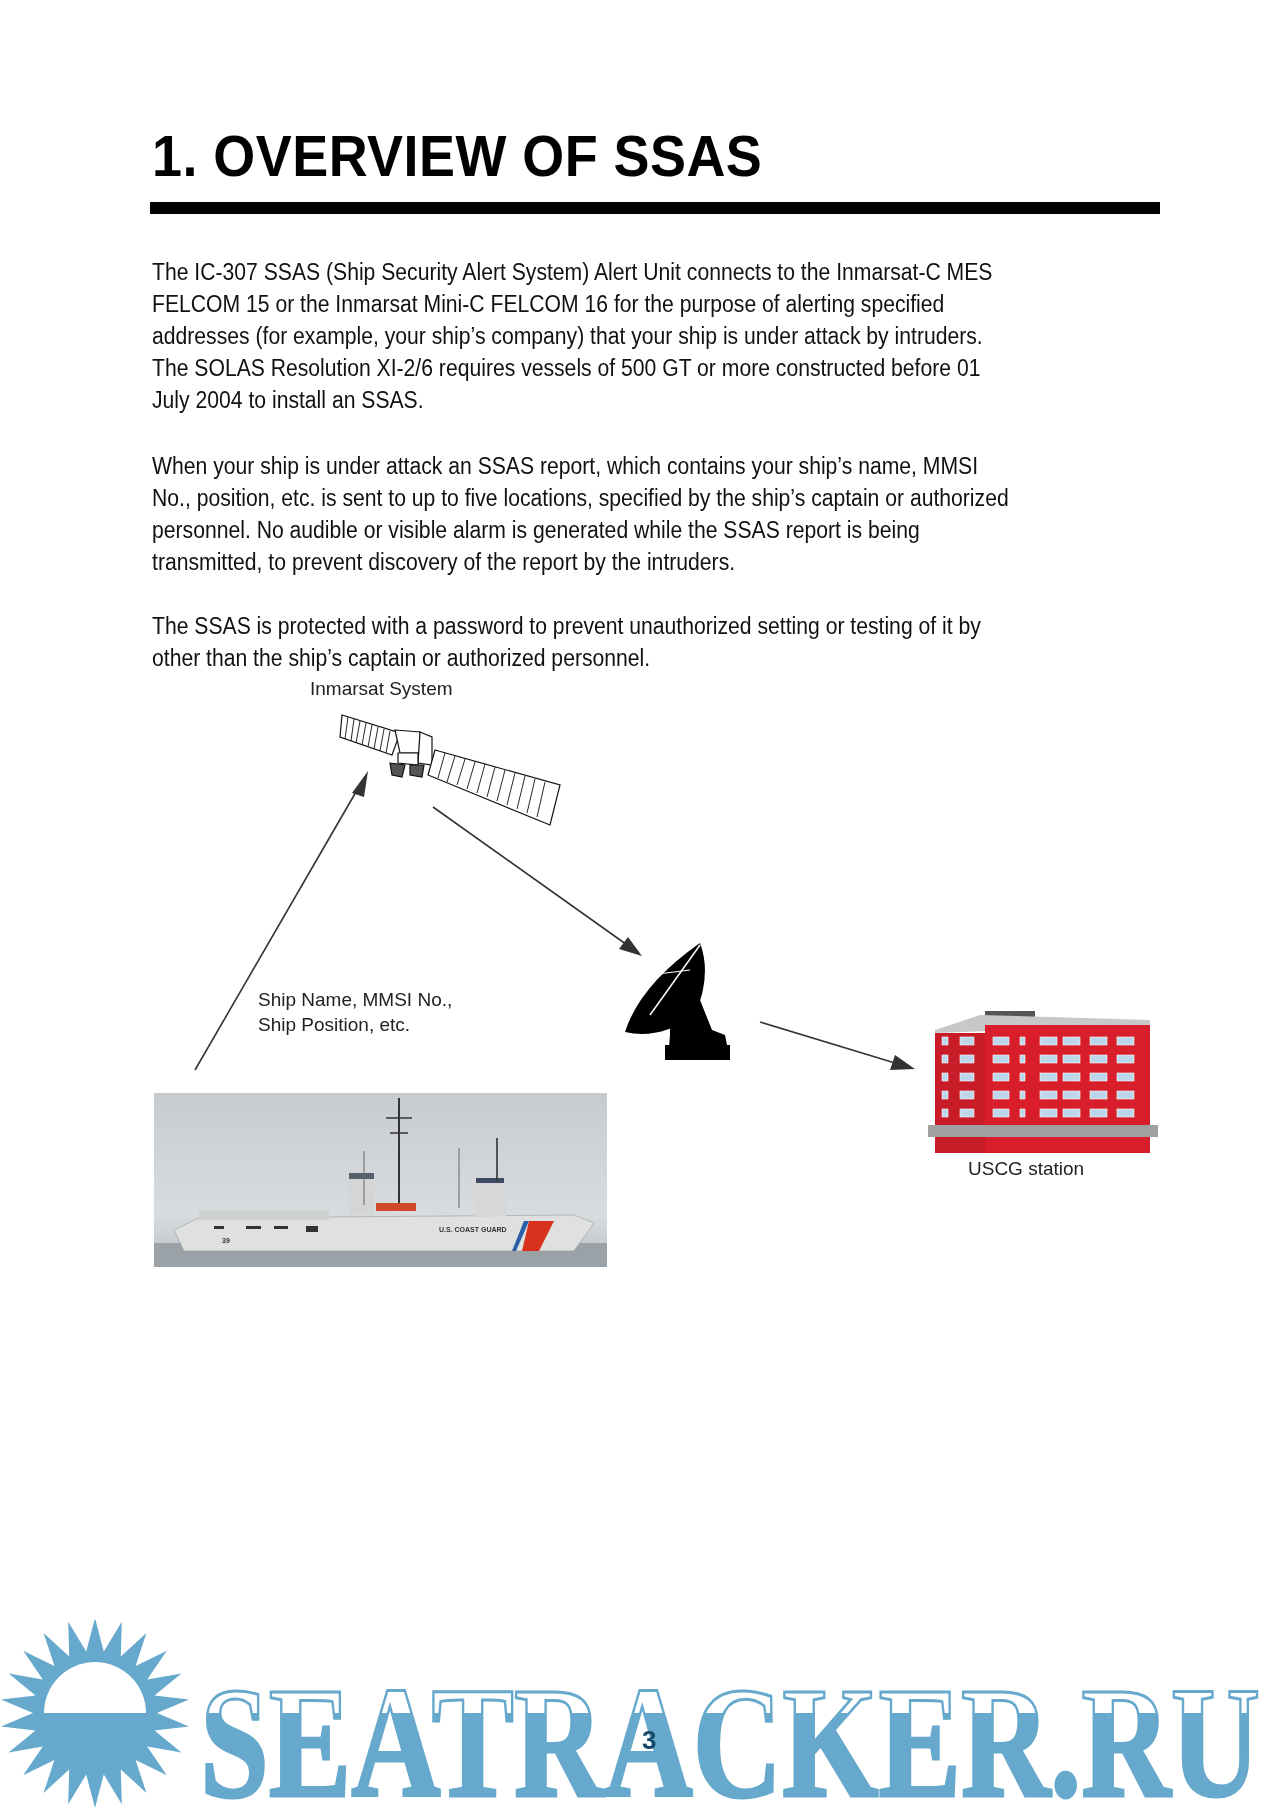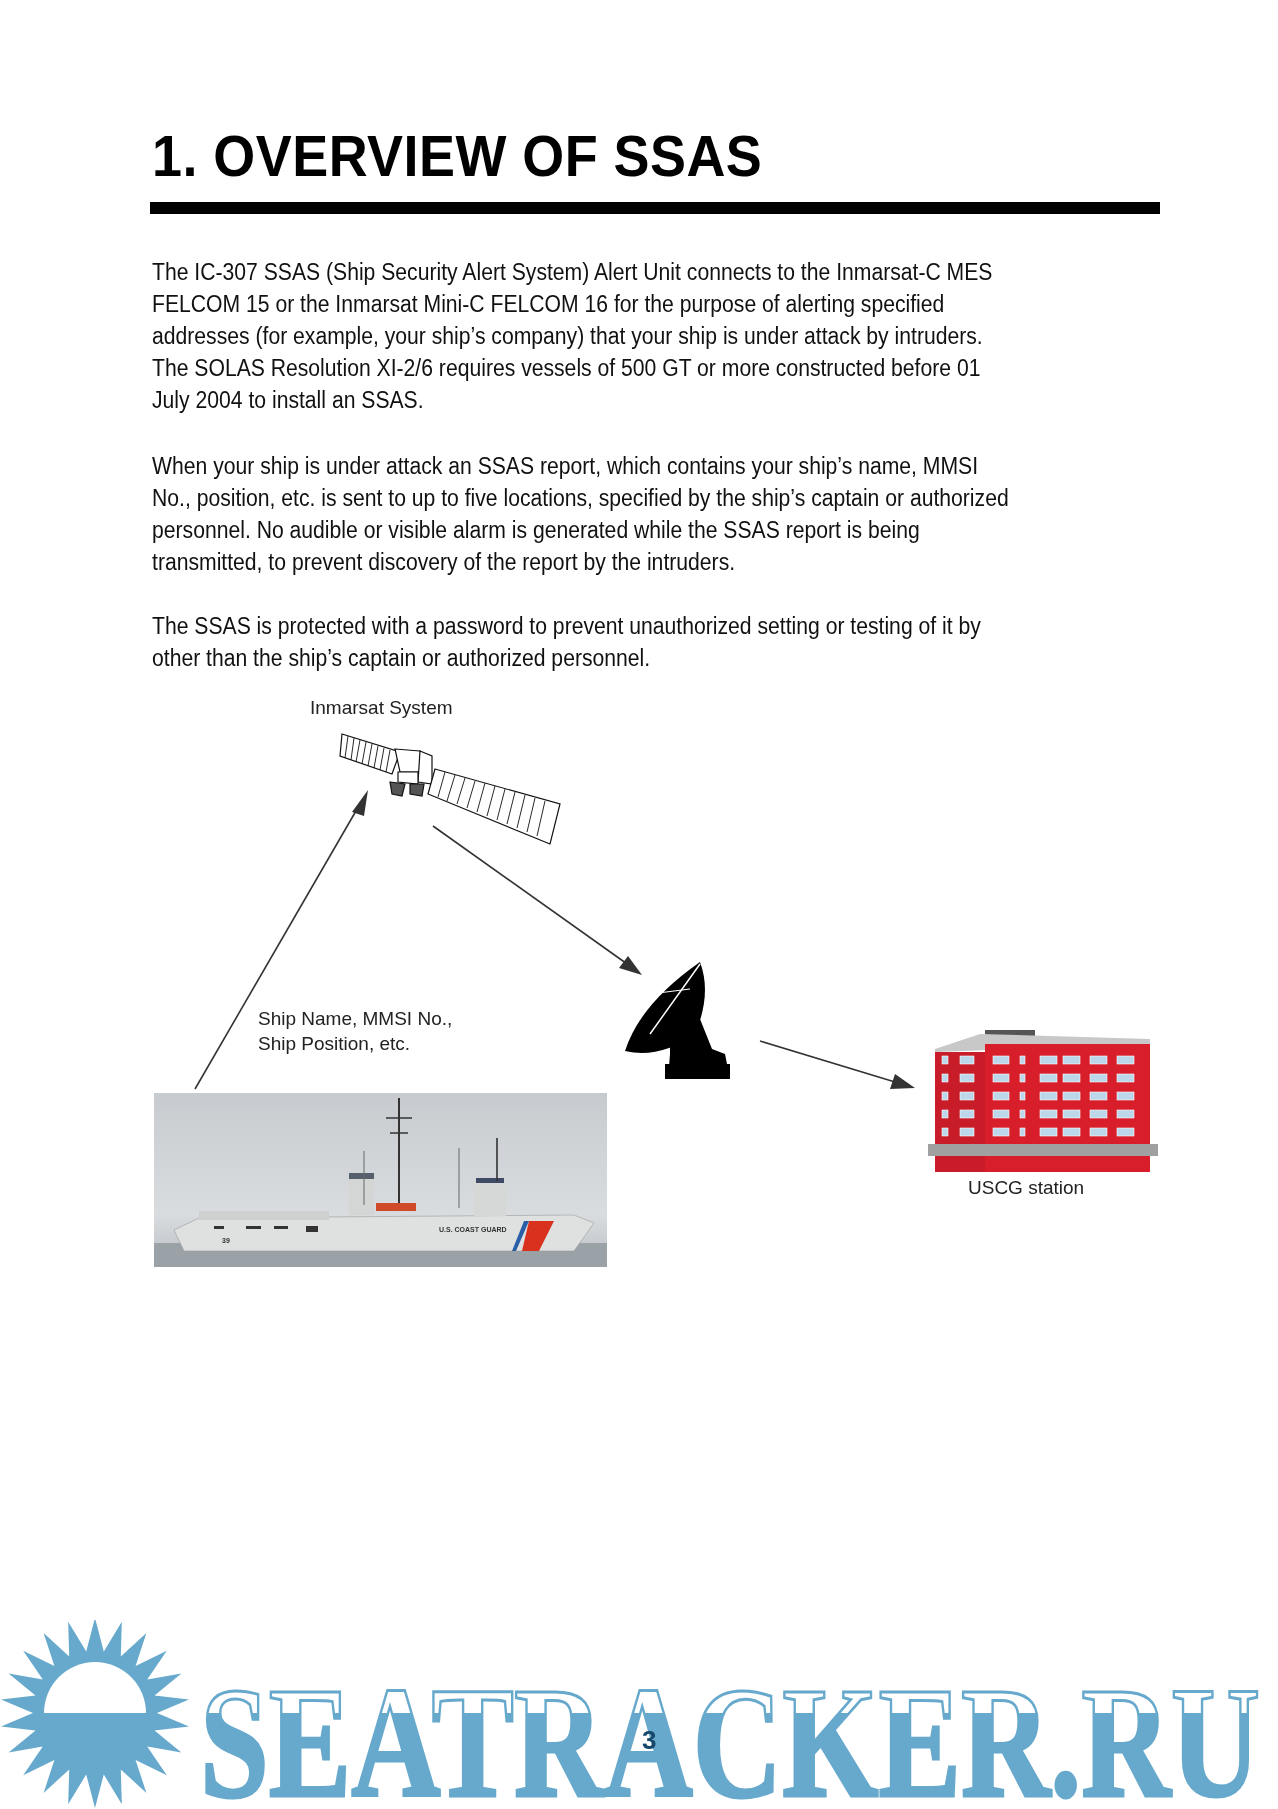--- a/index.html
+++ b/index.html
@@ -6,21 +6,21 @@
   body { width: 1278px; height: 1809px; position: relative; overflow: hidden;
          font-family: "Liberation Sans", sans-serif; color: #111; }
   .abs { position: absolute; }
   #heading { left: 152px; top: 122px; font-size: 58px; font-weight: bold; letter-spacing: 0.5px;
              transform: scaleX(0.93); transform-origin: left top; color: #000; white-space: nowrap; }
   #rule { left: 150px; top: 202px; width: 1010px; height: 12px; background: #000; }
   .para { left: 152px; width: 1010px; font-size: 23.5px; line-height: 32px; color: #111;
           transform: scaleX(0.9); transform-origin: left top; width: 1122px; }
   .para span.line { display: block; white-space: nowrap; }
   .diag-label { font-size: 19px; color: #222; white-space: nowrap; }
-  #diagram { left: 0; top: 684px; width: 1016px; height: 600px; padding-left: 40px; }
+  #diagram { left: 0; top: 665px; width: 1016px; height: 600px; padding-left: 40px; }
   #ship-photo { left: 154px; top: 1093px; width: 453px; height: 174px; overflow: hidden; }
   #watermark { left: 0; top: 1620px; width: 1099px; height: 189px; }
   #page-number { left: 642px; top: 1725px; font-size: 26px; font-weight: bold; color: #15486a; }
 </style>
 </head>
 <body>
 
 <div id="heading" class="abs">1.  OVERVIEW OF SSAS</div>
 <div id="rule" class="abs"></div>
 

